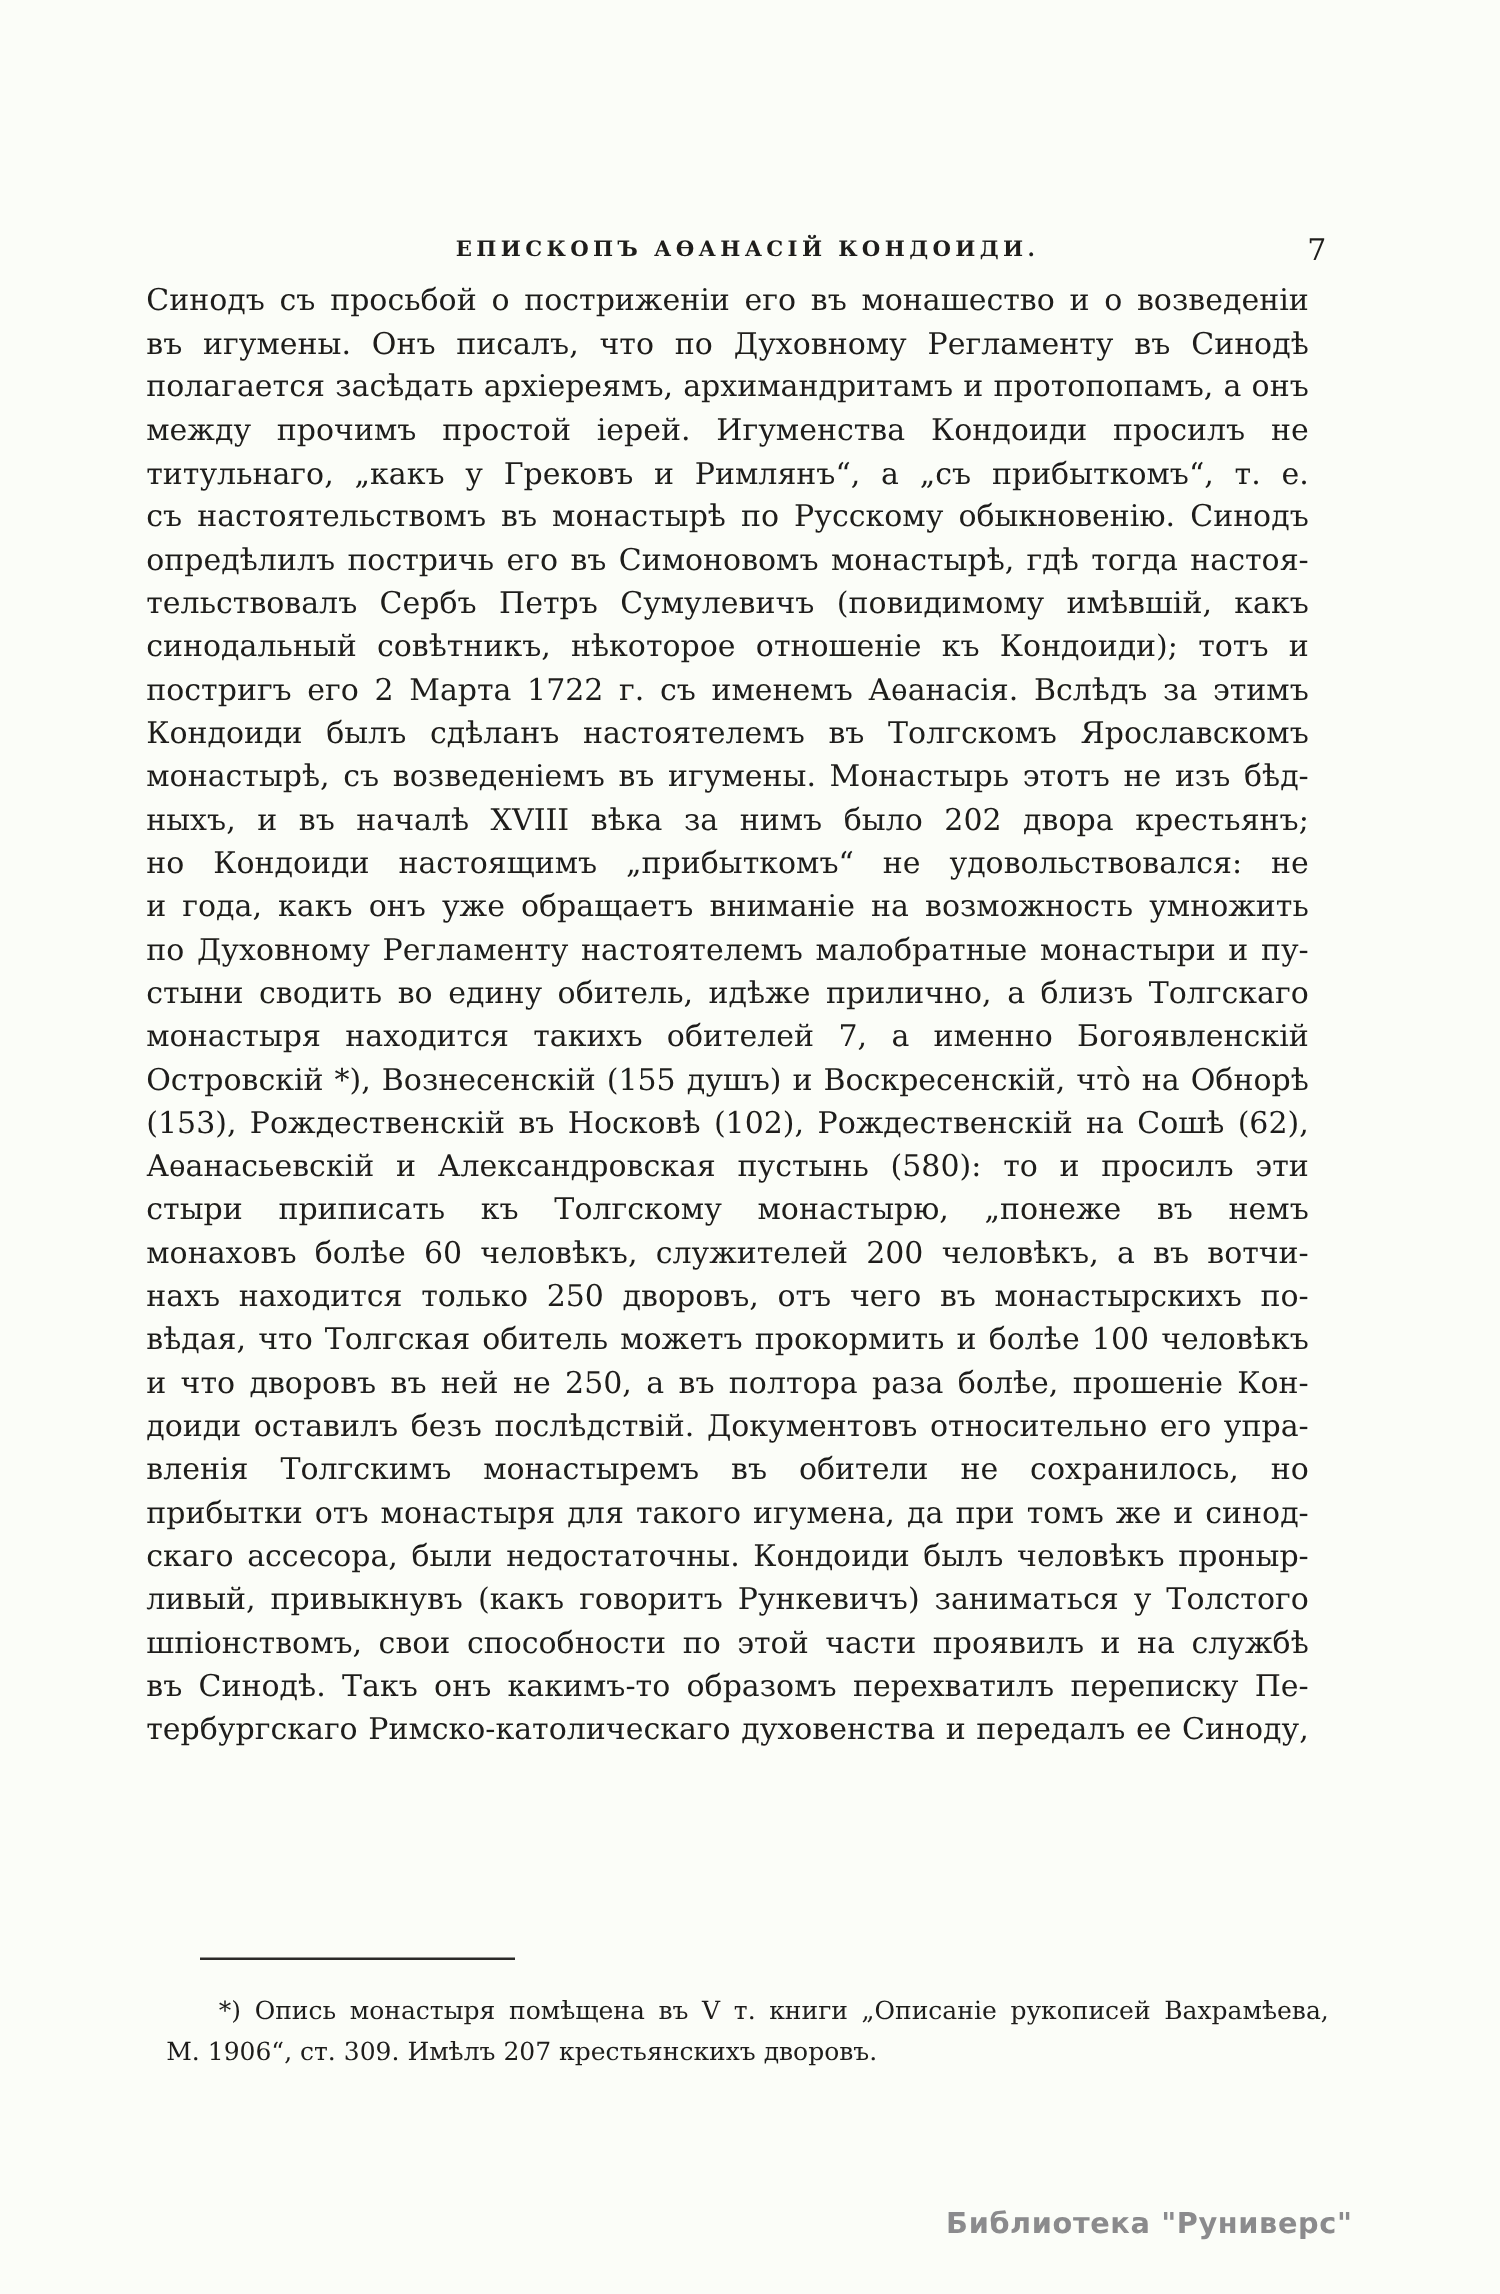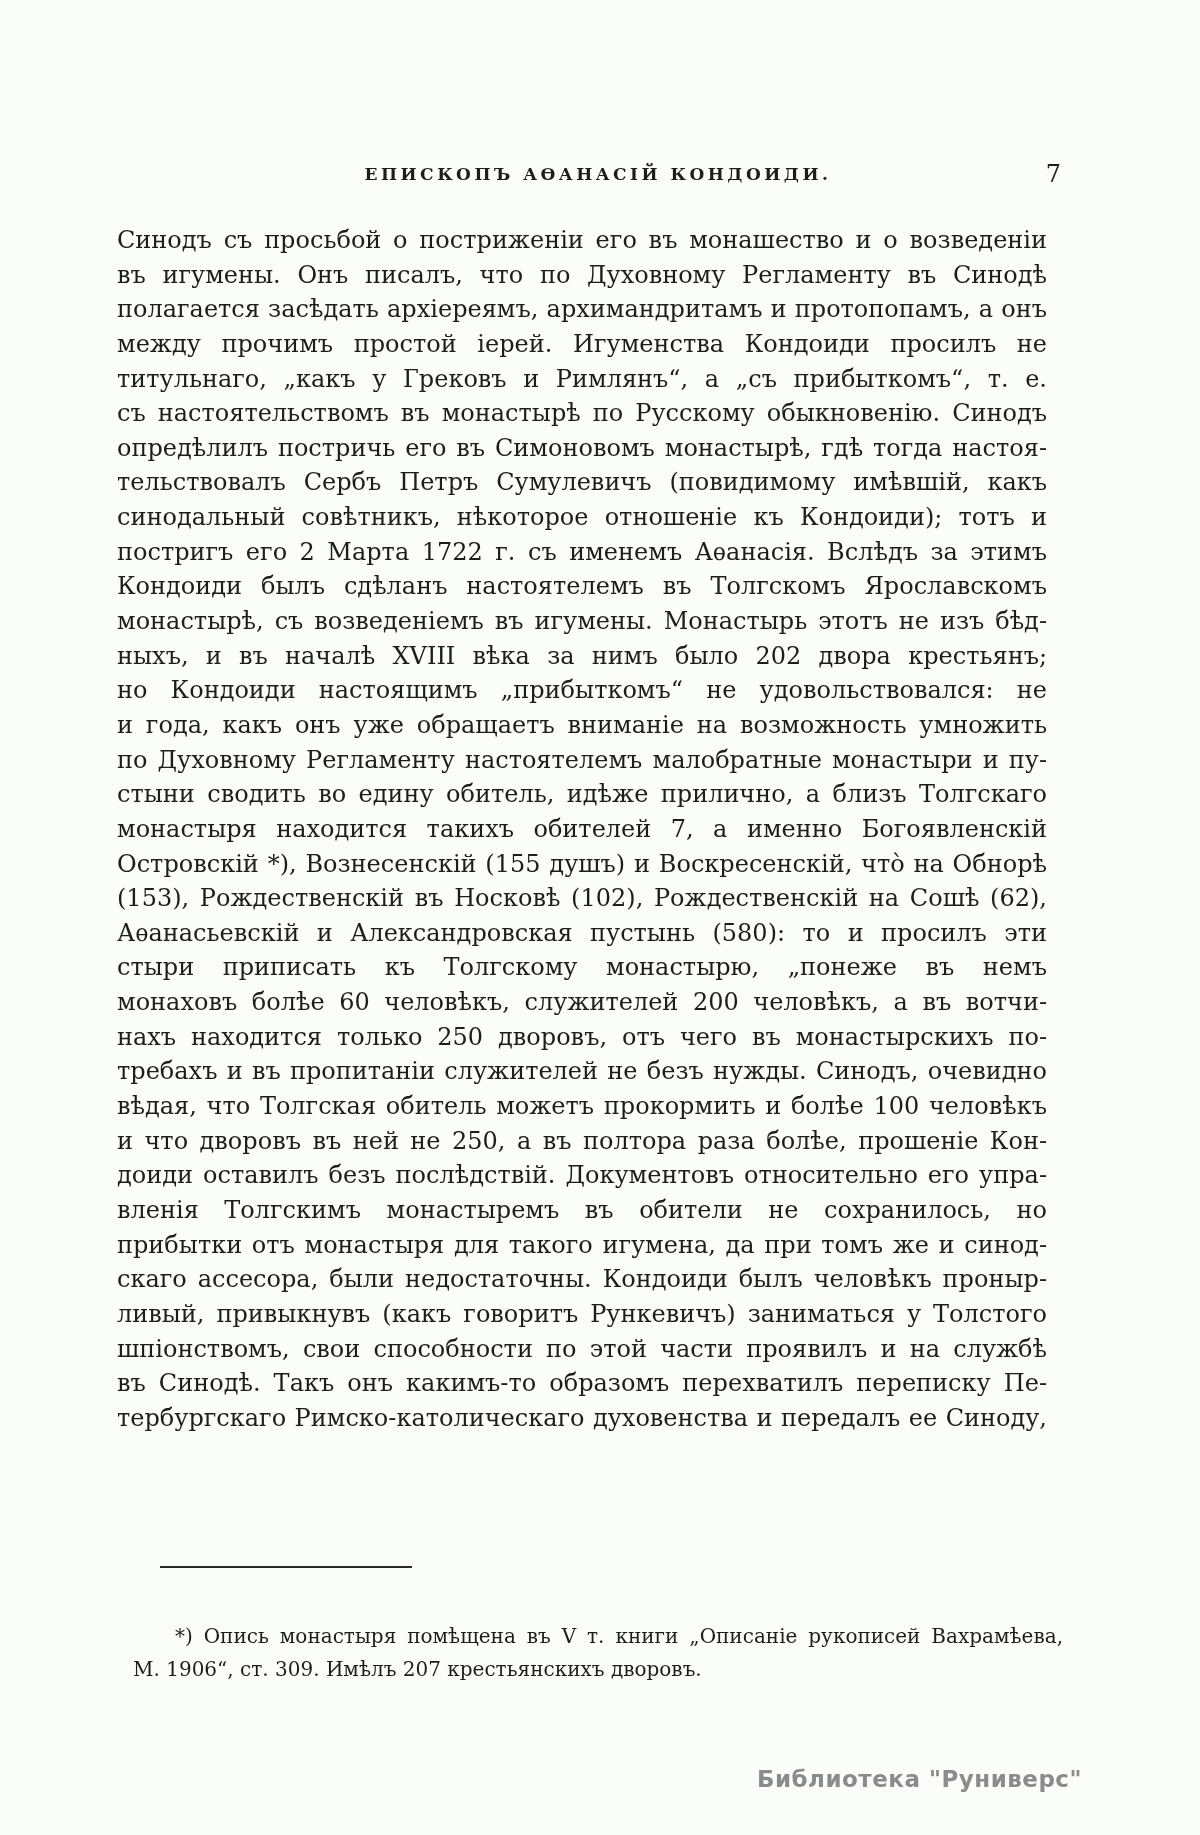--- a/index.html
+++ b/index.html
@@ -5,21 +5,21 @@
   html,body{margin:0;padding:0;background:#e8e8e4;}
   .page{
     position:relative;
     width:1200px;height:1835px;
     background:#fbfdf8;
     color:#1e1d1b;
     font-family:"DejaVu Serif","Liberation Serif",serif;
     overflow:hidden;
   }
   .running-head{
-    position:absolute;left:133px;top:164px;width:930px;
+    position:absolute;left:133px;top:190px;width:930px;
     text-align:center;
     font-size:17px;font-weight:bold;letter-spacing:3.5px;
     white-space:nowrap;
   }
   .page-number{
     position:absolute;right:2px;top:-4px;
     font-size:24px;font-weight:normal;letter-spacing:0;
   }
   .body-text{
     position:absolute;left:117px;top:223px;width:930px;
@@ -36,21 +36,21 @@
     background:#2b2a28;
   }
   .footnote{
     position:absolute;left:133px;top:1592px;width:930px;
     font-size:20px;
   }
   .fn-line{
     height:33px;line-height:33px;
     text-align:justify;text-align-last:justify;overflow:hidden;
   }
-  .fn-line:first-child{text-indent:42px;margin-top:28px;}
+  .fn-line:first-child{text-indent:42px;}
   .fn-line:last-child{text-align-last:left;}
   .watermark{
     position:absolute;top:1766px;right:118px;
     font-family:"DejaVu Sans","Liberation Sans",sans-serif;
     font-weight:bold;font-size:23px;letter-spacing:0.5px;
     white-space:nowrap;
   }
 </style>
 </head>
 <body>
@@ -80,21 +80,20 @@
       <div class="line">и года, какъ онъ уже обращаетъ вниманіе на возможность умножить</div>
       <div class="line">по Духовному Регламенту настоятелемъ малобратные монастыри и пу-</div>
       <div class="line">стыни сводить во едину обитель, идѣже прилично, а близъ Толгскаго</div>
       <div class="line">монастыря находится такихъ обителей 7, а именно Богоявленскій</div>
       <div class="line">Островскій *), Вознесенскій (155 душъ) и Воскресенскій, что̀ на Обнорѣ</div>
       <div class="line">(153), Рождественскій въ Носковѣ (102), Рождественскій на Сошѣ (62),</div>
       <div class="line">Аѳанасьевскій и Александровская пустынь (580): то и просилъ эти мона-</div>
       <div class="line">стыри приписать къ Толгскому монастырю, „понеже въ немъ обрѣтается</div>
       <div class="line">монаховъ болѣе 60 человѣкъ, служителей 200 человѣкъ, а въ вотчи-</div>
       <div class="line">нахъ находится только 250 дворовъ, отъ чего въ монастырскихъ по-</div>
-      <div class="line">требахъ и въ пропитаніи служителей не безъ нужды. Синодъ, очевидно</div>
       <div class="line">вѣдая, что Толгская обитель можетъ прокормить и болѣе 100 человѣкъ</div>
       <div class="line">и что дворовъ въ ней не 250, а въ полтора раза болѣе, прошеніе Кон-</div>
       <div class="line">доиди оставилъ безъ послѣдствій. Документовъ относительно его упра-</div>
       <div class="line">вленія Толгскимъ монастыремъ въ обители не сохранилось, но очевидно</div>
       <div class="line">прибытки отъ монастыря для такого игумена, да при томъ же и синод-</div>
       <div class="line">скаго ассесора, были недостаточны. Кондоиди былъ человѣкъ проныр-</div>
       <div class="line">ливый, привыкнувъ (какъ говоритъ Рункевичъ) заниматься у Толстого</div>
       <div class="line">шпіонствомъ, свои способности по этой части проявилъ и на службѣ</div>
       <div class="line">въ Синодѣ. Такъ онъ какимъ-то образомъ перехватилъ переписку Пе-</div>
       <div class="line">тербургскаго Римско-католическаго духовенства и передалъ ее Синоду,</div>

